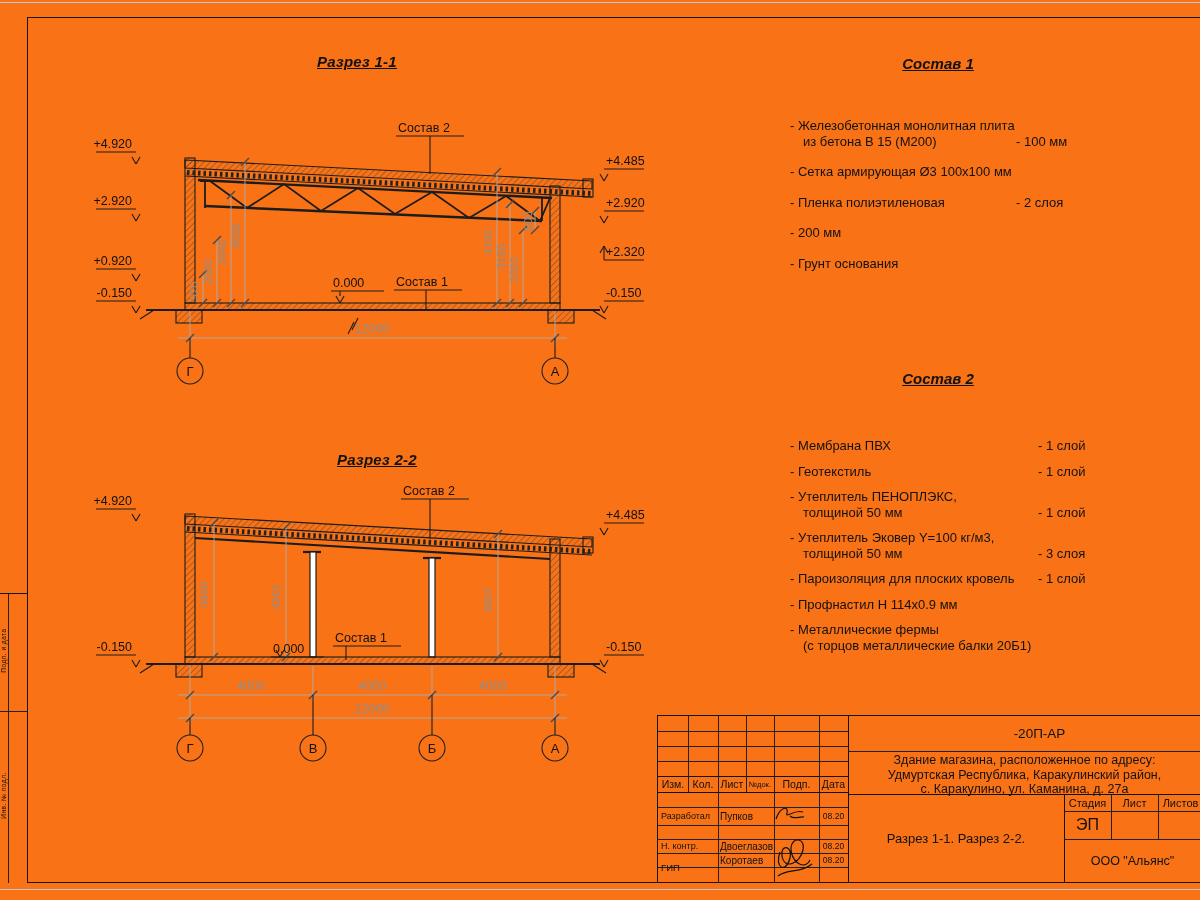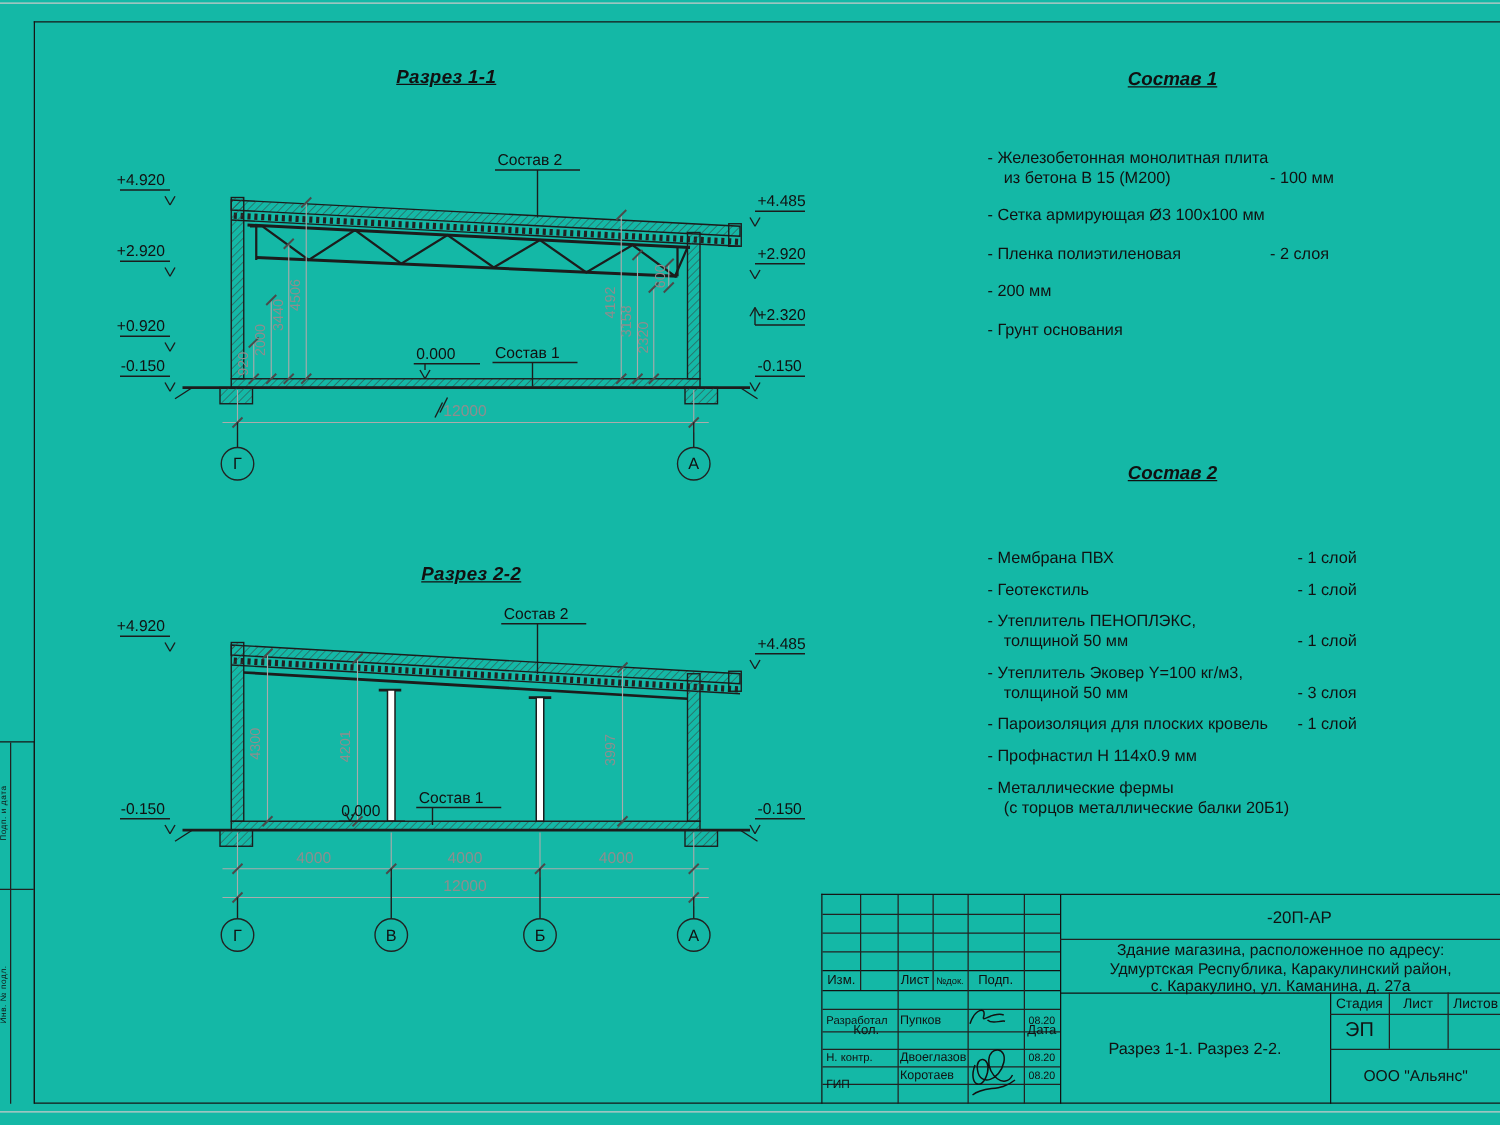--- a/index.html
+++ b/index.html
@@ -1,16 +1,16 @@
 <!DOCTYPE html>
 <html><head>
 <meta charset="utf-8">
 <style>
   html,body{margin:0;padding:0;background:#ffffff;}
-  #page{position:relative;width:1200px;height:900px;background:#14b8a6;overflow:hidden;
+  #page{position:relative;width:1200px;height:900px;background:#f97316;overflow:hidden;
         font-family:"Liberation Sans",sans-serif;color:#111;}
   .abs{position:absolute;}
   .edge{position:absolute;border-top:1px solid #c9c9c9;height:0;}
   .frame{position:absolute;background:transparent;}
   .sec-title{position:absolute;font-style:italic;font-size:15px;font-weight:bold;
              text-align:center;text-decoration:underline;letter-spacing:.3px;}
   .spec-title{position:absolute;font-style:italic;font-size:15px;font-weight:bold;
               text-align:center;text-decoration:underline;}
   .spec-list{position:absolute;font-size:13px;line-height:15.5px;}
   .spec-row{display:grid;margin-bottom:15px;}
@@ -441,25 +441,25 @@
 
     <div class="hl" style="left:190px;top:35px;width:353px;"></div>
     <div class="hl hl2" style="left:190px;top:78px;width:353px;"></div>
     <div class="vl vl2" style="left:406px;top:78px;height:89px;"></div>
     <div class="hl" style="left:406px;top:95px;width:137px;"></div>
     <div class="hl" style="left:406px;top:123px;width:137px;"></div>
     <div class="vl" style="left:453px;top:78px;height:45px;"></div>
     <div class="vl" style="left:500px;top:78px;height:45px;"></div>
 
     <div class="cell" style="left:0;top:60px;width:30px;height:16px;">Изм.</div>
-    <div class="cell" style="left:20px;top:60px;width:30px;height:16px;margin-top:40px;">Кол.</div>
+    <div class="cell" style="left:30px;top:60px;width:30px;height:16px;">Кол.</div>
     <div class="cell" style="left:60px;top:60px;width:28px;height:16px;">Лист</div>
     <div class="cell" style="left:88px;top:60px;width:28px;height:16px;font-size:7.5px;">№док.</div>
     <div class="cell" style="left:116px;top:60px;width:45px;height:16px;">Подп.</div>
-    <div class="cell" style="left:161px;top:60px;width:29px;height:16px;margin-top:40px;">Дата</div>
+    <div class="cell" style="left:161px;top:60px;width:29px;height:16px;">Дата</div>
 
     <div class="cell left" style="left:3px;top:91px;width:57px;height:18px;font-size:9px;">Разработал</div>
     <div class="cell left" style="left:62px;top:91px;width:54px;height:18px;font-size:10px;">Пупков</div>
     <div class="cell" style="left:161px;top:91px;width:29px;height:18px;font-size:8.5px;">08.20</div>
     <div class="cell left" style="left:3px;top:123px;width:57px;height:14px;font-size:9px;">Н. контр.</div>
     <div class="cell left" style="left:62px;top:123px;width:54px;height:14px;font-size:10px;">Двоеглазов</div>
     <div class="cell" style="left:161px;top:123px;width:29px;height:14px;font-size:8.5px;">08.20</div>
     <div class="cell left" style="left:3px;top:144px;width:57px;height:14px;font-size:9.5px;">ГИП</div>
     <div class="cell left" style="left:62px;top:137px;width:54px;height:14px;font-size:10px;">Коротаев</div>
     <div class="cell" style="left:161px;top:137px;width:29px;height:14px;font-size:8.5px;">08.20</div>

